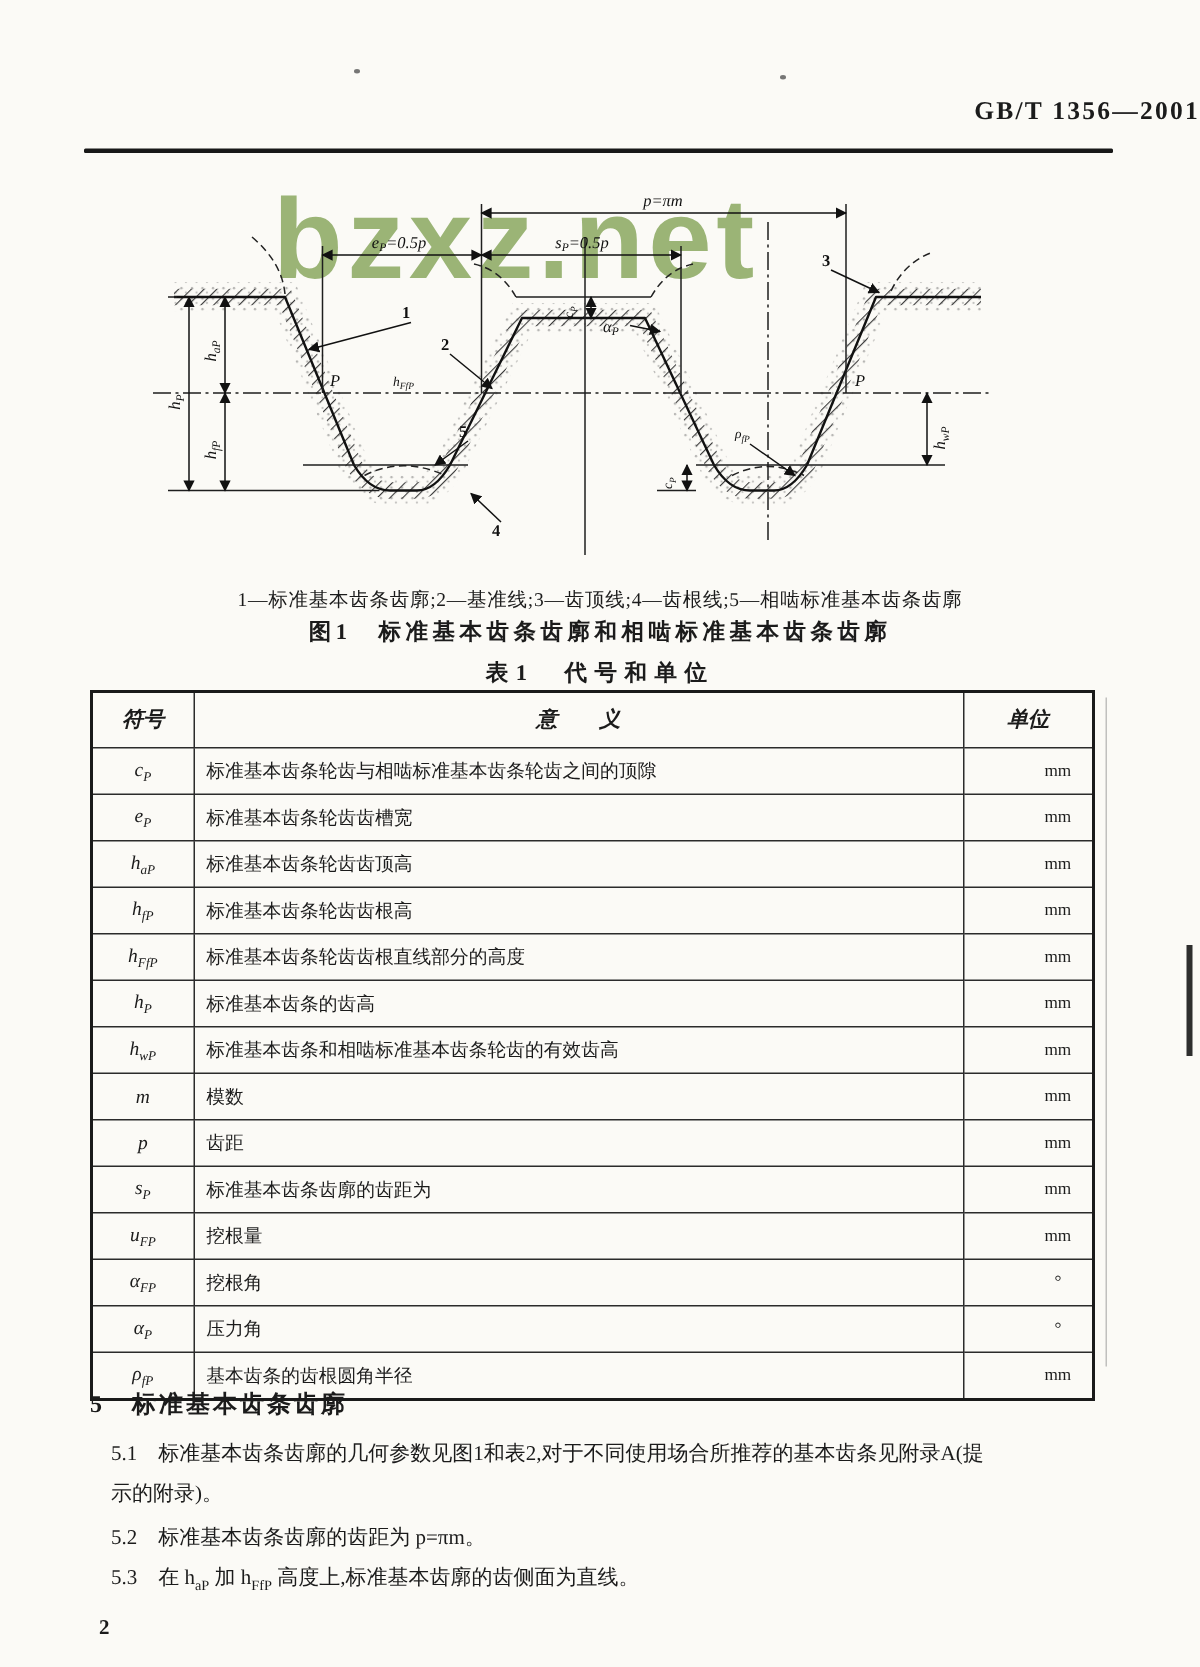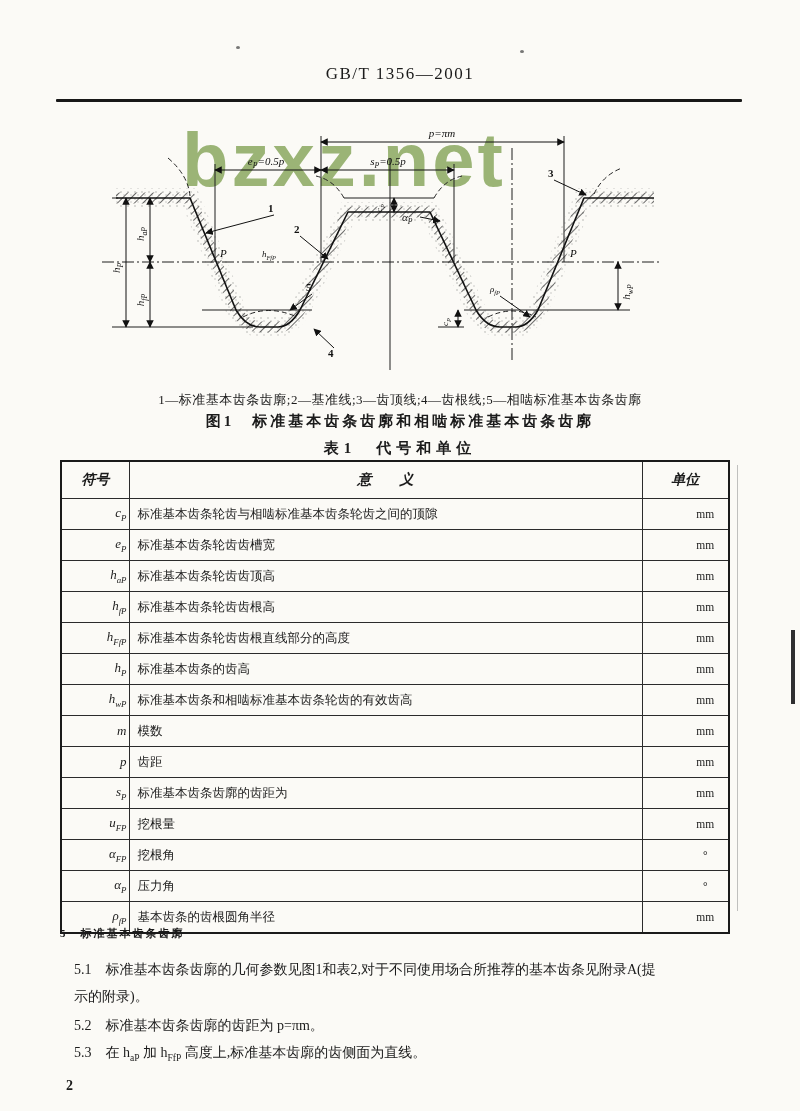--- a/index.html
+++ b/index.html
@@ -2,21 +2,21 @@
 <html><head>
 <meta charset="utf-8">
 <style>
   html,body{margin:0;padding:0;}
   body{
     width:800px;height:1111px;position:relative;overflow:hidden;
     background:#fbfaf6;color:#1b1b1b;
     font-family:"Liberation Serif","DejaVu Serif",serif;
   }
   .abs{position:absolute;}
-  .std-no{top:64px;left:0;right:0;text-align:center;font-size:17px;font-weight:normal;letter-spacing:1.5px;}
+  .std-no{top:64px;left:0;right:0;text-align:right;font-size:17px;font-weight:bold;letter-spacing:1.5px;}
   .rule{top:99px;left:56px;width:686px;height:3px;background:#181818;border-radius:1px;}
   .speck{width:4px;height:3px;background:#555;border-radius:50%;opacity:.8;}
   .sp1{left:236px;top:46px;}
   .sp2{left:520px;top:50px;}
 
   .fig-wrap{left:98px;top:120px;width:574px;height:270px;}
   .watermark{
     left:182px;top:116px;z-index:0;
     font-family:"Liberation Sans","DejaVu Sans",sans-serif;
     font-size:76px;font-weight:700;letter-spacing:3px;
@@ -29,28 +29,28 @@
   .tabcap{top:439px;left:0;right:0;text-align:center;font-size:15px;font-weight:700;letter-spacing:5px;}
 
   table.symtab{
     position:absolute;left:60px;top:460px;width:668px;
     border-collapse:collapse;table-layout:fixed;
     border:2px solid #1a1a1a;
   }
   .symtab th,.symtab td{border:1px solid #2b2b2b;}
   .symtab thead th{height:34px;font-size:14px;font-weight:700;text-align:center;font-style:italic;}
   .symtab td{height:28px;font-size:12.5px;padding:1px 8px;}
-  .symtab td.sym{text-align:right;font-style:italic;font-size:13px;padding:1px 2px;}
+  .symtab td.sym{text-align:center;font-style:italic;font-size:13px;padding:1px 2px;}
   .symtab td.unit{text-align:center;font-size:11.5px;font-style:normal;padding-left:48px;}
   .symtab tbody tr:nth-child(2) td,
   .symtab tbody tr:nth-child(4) td,
   .symtab tbody tr:nth-child(11) td{border-top-style:dashed;}
   sub{font-size:.68em;}
 
-  .sec-h{left:60px;top:926px;font-size:11px;font-weight:700;letter-spacing:2px;}
+  .sec-h{left:60px;top:926px;font-size:16px;font-weight:700;letter-spacing:2px;}
   .para{left:74px;width:698px;font-size:14px;line-height:26px;}
   .p51a{top:957px;}
   .p51b{top:984px;}
   .p52{top:1013px;}
   .p53{top:1040px;}
   .pageno{left:66px;top:1078px;font-size:14px;font-weight:700;}
 
   .edge-dark{left:791px;top:630px;width:4px;height:74px;background:#2e2e2e;}
   .edge-faint{left:737px;top:465px;width:1px;height:446px;background:#909090;opacity:.55;}
 

